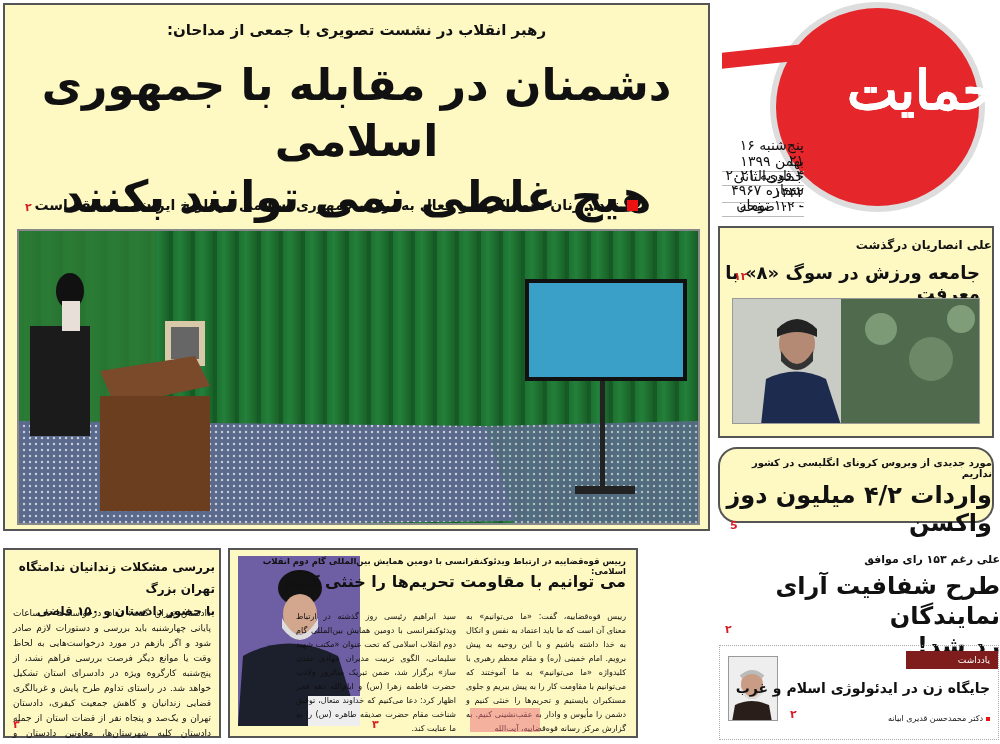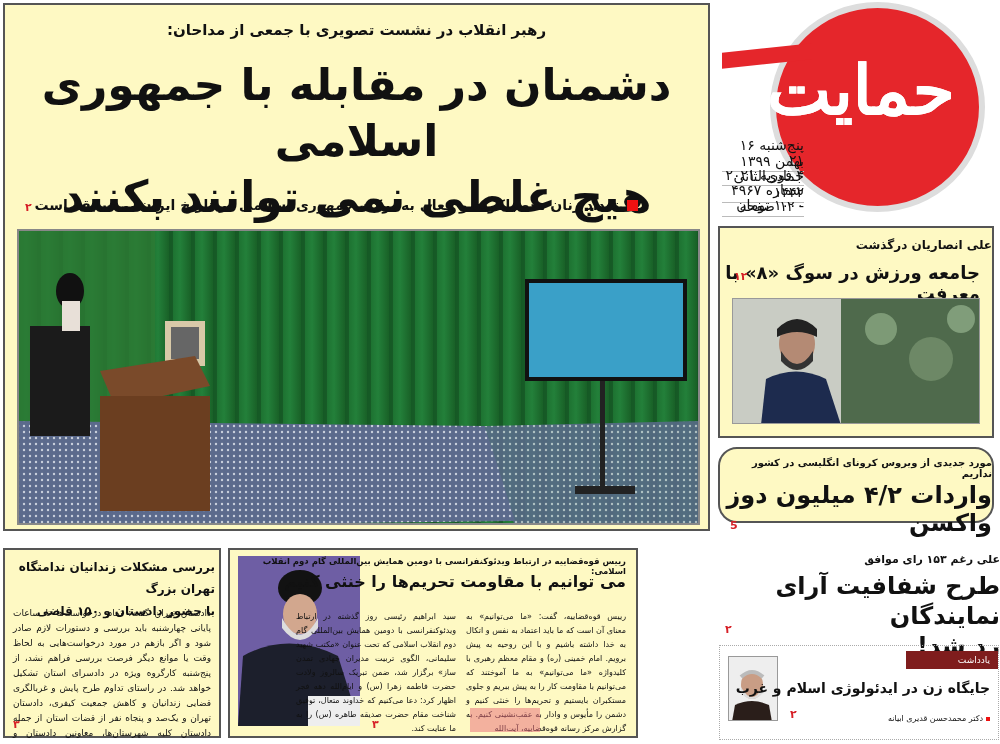--- a/index.html
+++ b/index.html
@@ -13,21 +13,21 @@
   #lead{left:3px;top:3px;width:707px;height:528px;}
   #lead .kicker{position:absolute;top:16px;left:0;right:0;text-align:center;font-size:15px;font-weight:bold;}
   #lead .h1{position:absolute;top:52px;left:0;right:0;text-align:center;font-size:44px;line-height:56px;font-weight:900;letter-spacing:-1px;}
   #lead .sub{position:absolute;top:192px;right:70px;font-size:14px;font-weight:bold;display:flex;align-items:center;gap:8px;}
   #lead .sub .sq{width:11px;height:11px;background:#e11;}
   #lead .photo{position:absolute;left:12px;top:224px;width:683px;height:296px;border:2px solid #888;overflow:hidden;background:#1f6b2e;}
 
   
   #masthead{left:718px;top:0;width:282px;height:220px;}
   .logo-circle{position:absolute;left:770px;top:2px;width:215px;height:210px;border-radius:50%;background:#e5262b;border:6px solid #ddd;}
-  .logo-text{position:absolute;left:726px;top:45px;width:270px;text-align:center;font-family:"DejaVu Serif",serif;color:#fff;font-size:68px;font-weight:900;line-height:90px;text-shadow:0 0 0 #fff;}
+  .logo-text{position:absolute;left:726px;top:45px;width:270px;text-align:right;font-family:"DejaVu Serif",serif;color:#fff;font-size:54px;font-weight:900;line-height:90px;text-shadow:0 0 0 #fff;}
   .dateline{position:absolute;left:722px;font-size:14px;width:82px;border-bottom:1px solid #bbb;padding:2px 0;}
 
   
   #obit{left:718px;top:226px;width:276px;height:212px;}
   #vaccine{left:718px;top:447px;width:276px;height:76px;border-radius:19px;}
   #transp{left:715px;top:545px;width:285px;height:199px;border:none;}
   #court{left:3px;top:548px;width:218px;height:190px;}
   #judiciary{left:228px;top:548px;width:410px;height:190px;}
 
   .center{position:absolute;left:0;right:0;}

